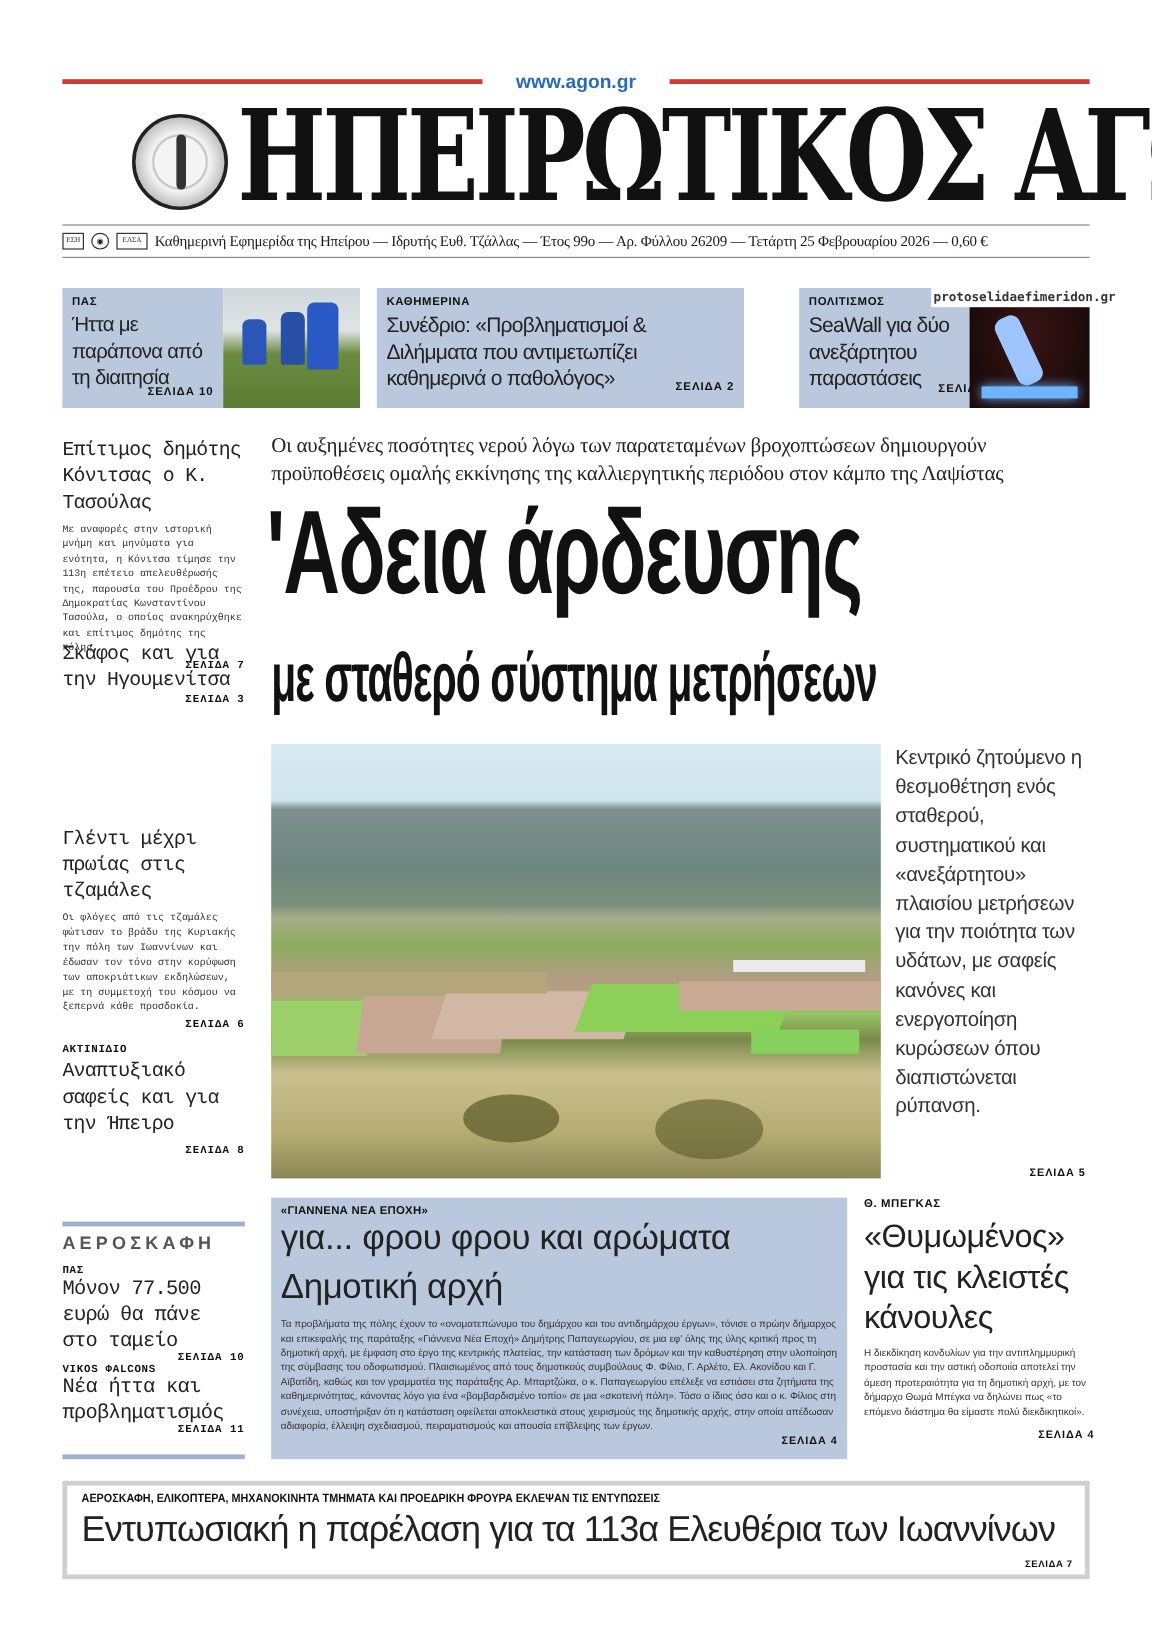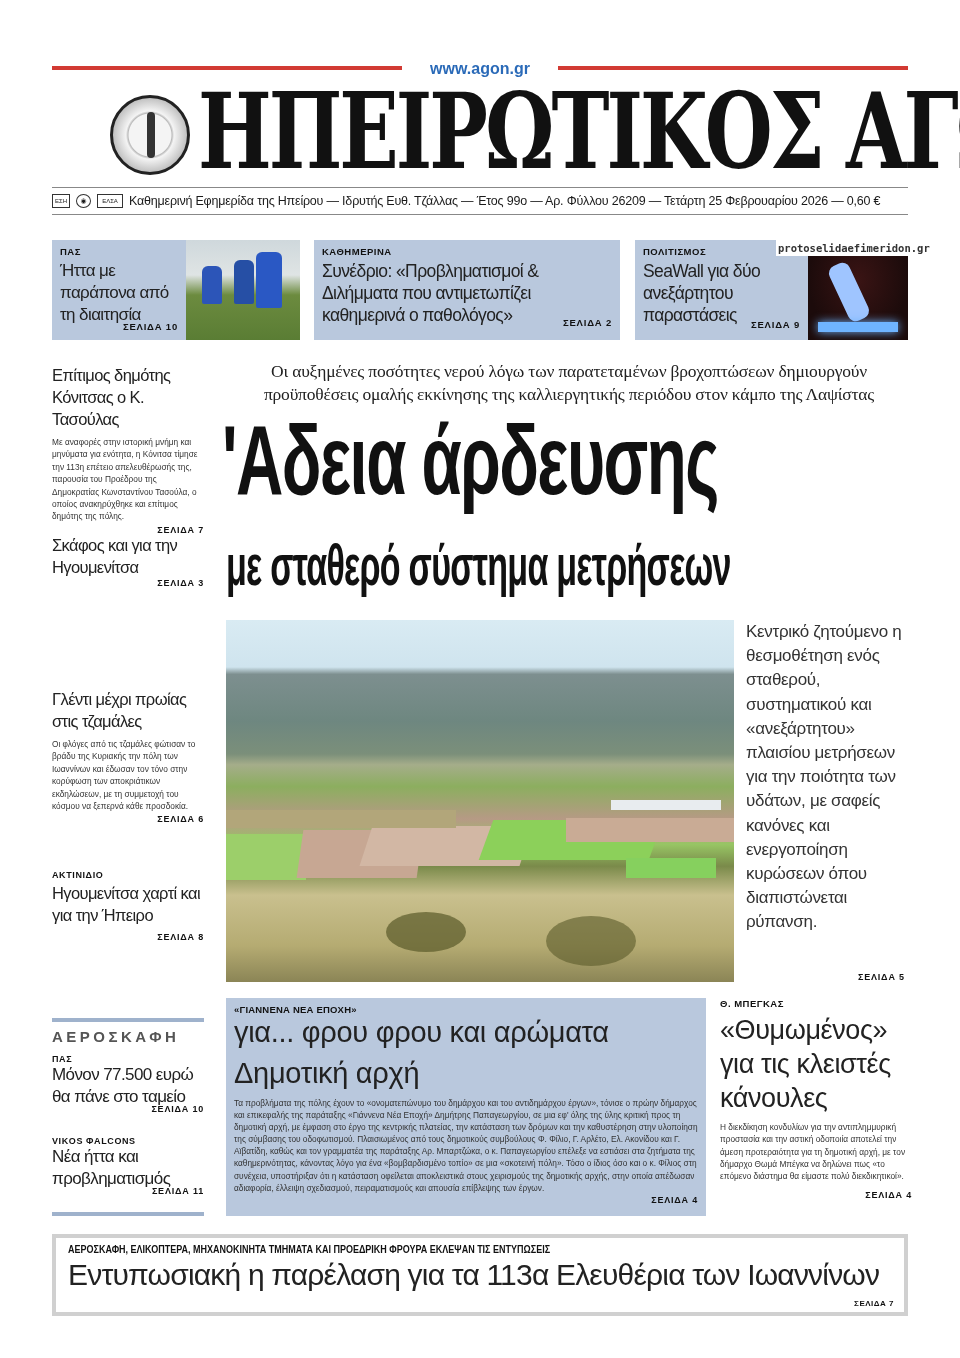--- a/index.html
+++ b/index.html
@@ -10,21 +10,21 @@
   .topline { position: absolute; top: 66px; height: 4px; background: #d23a33; }
   .url { position: absolute; top: 60px; left: 0; width: 960px; text-align: center;
          font-family: "Liberation Sans", sans-serif; font-weight: bold; font-size: 16px; color: #2a6ab8; }
   .seal { position: absolute; left: 110px; top: 95px; width: 80px; height: 80px; border-radius: 50%;
           border: 3px solid #222; background: radial-gradient(circle, #f4f4f4 40%, #bbb 42%, #f4f4f4 46%, #999 90%); }
   .seal::after { content: ""; position: absolute; left: 34px; top: 14px; width: 8px; height: 46px; background: #333; border-radius: 4px; }
   .title { position: absolute; left: 198px; top: 82px; width: 654px; height: 100px;
            font-family: "DejaVu Serif", serif; font-weight: bold; font-size: 78px; letter-spacing: -3px;
            transform: scaleY(1.35); transform-origin: top left; line-height: 74px; color: #111; white-space: nowrap; }
   .rule { position: absolute; left: 52px; width: 856px; height: 1px; background: #888; }
-  .infobar { position: absolute; left: 52px; top: 190px; width: 856px; height: 22px; display: flex; align-items: center; gap: 6px; font-size: 12.5px; }
+  .infobar { position: absolute; left: 52px; top: 190px; width: 856px; height: 22px; display: flex; align-items: center; gap: 6px; font-size: 12.5px; font-family: Liberation Serif, serif; }
   .mini-logo { width: 18px; height: 14px; border: 1px solid #333; font-size: 7px; text-align: center; line-height: 12px; }
   .mini-logo.round { border-radius: 50%; width: 15px; }
   .info-text { letter-spacing: -0.2px; }
 
   
   .teaser { position: absolute; top: 240px; height: 100px; background: #b9c8dd; padding: 6px 8px; }
   .kicker { font-weight: bold; font-size: 9.5px; letter-spacing: 0.5px; color: #111; }
   .teaser-title { font-size: 17.5px; line-height: 22px; letter-spacing: -0.6px; color: #222; margin-top: 3px; }
   .page-ref { position: absolute; right: 8px; font-weight: bold; font-size: 9.5px; letter-spacing: 0.8px; color: #111; }
   .photo { position: absolute; }
@@ -32,30 +32,30 @@
      background: linear-gradient(180deg, #cfd8dc 0%, #dfe4e4 35%, #6c8b3f 55%, #5a7d34 100%); overflow: hidden; }
   .player { position: absolute; background: #2c55b8; border-radius: 6px 6px 2px 2px; }
   .photo-theatre { left: 808px; top: 240px; width: 100px; height: 100px;
      background: radial-gradient(ellipse at 50% 40%, #3a1414 0%, #1c0b0b 70%); overflow: hidden; }
   .photo-theatre .stage { position: absolute; left: 10px; bottom: 8px; width: 80px; height: 10px; background: #6fb4ff; box-shadow: 0 0 10px #6fb4ff; }
   .photo-theatre .actor { position: absolute; left: 30px; top: 22px; width: 22px; height: 60px; background: #9fc5ff; transform: rotate(-25deg); border-radius: 8px; }
   .watermark { position: absolute; left: 776px; top: 240px; width: 150px; height: 16px; background: #fff;
      font-family: "DejaVu Sans Mono", monospace; font-weight: bold; font-size: 10.5px; color: #333; padding-left: 2px; line-height: 16px; }
 
   
-  .lcol-item { position: absolute; left: 52px; width: 152px; }
+  .lcol-item { position: absolute; left: 52px; width: 152px; font-family: Liberation Mono, monospace; }
   .lc-title { font-size: 16.5px; line-height: 22px; letter-spacing: -0.6px; color: #222; }
   .lc-body { font-size: 8.3px; line-height: 12.4px; color: #333; margin-top: 6px; }
   .lc-page { text-align: right; font-weight: bold; font-size: 9px; letter-spacing: 0.8px; margin-top: 2px; color: #111; }
   .lc-kicker { font-weight: bold; font-size: 9px; letter-spacing: 0.6px; color: #111; }
   .sports-bar { position: absolute; left: 52px; width: 152px; height: 4px; background: #9fb2cc; }
   .sports-head { position: absolute; left: 52px; top: 1028px; font-weight: bold; font-size: 15px; letter-spacing: 3.5px; color: #555; }
 
   
-  .deck { position: absolute; left: 226px; top: 360px; width: 686px; font-family: "Liberation Serif", serif; font-size: 17.5px; line-height: 23px; color: #222; letter-spacing: -0.2px; text-align: center; }
+  .deck { position: absolute; left: 226px; top: 360px; width: 686px; font-family: "Liberation Serif", serif; font-size: 17.5px; line-height: 23px; color: #222; letter-spacing: -0.2px; }
   .headline1 { position: absolute; left: 222px; top: 410px; width: 690px; font-family: "Liberation Sans", sans-serif; font-weight: bold;
      font-size: 84px; line-height: 84px; letter-spacing: -2px; transform: scaleX(0.78) scaleY(1.18); transform-origin: left top; white-space: nowrap; color: #111; }
   .headline2 { position: absolute; left: 226px; top: 532px; font-family: "Liberation Sans", sans-serif; font-weight: bold;
      font-size: 46px; line-height: 52px; letter-spacing: -1px; transform: scaleX(0.74) scaleY(1.25); transform-origin: left top; white-space: nowrap; color: #111; }
   .main-photo { position: absolute; left: 226px; top: 620px; width: 508px; height: 362px; overflow: hidden;
      background: linear-gradient(180deg, #d9ebf3 0%, #cfe4ee 13%, #7d8f8f 15%, #6e8780 28%, #7b8f7a 37%, #a5ad8a 40%, #8cae5f 46%, #b69a85 55%, #97c564 62%, #7a8a4a 68%, #c9c08e 76%, #b5ab72 90%, #8b8556 100%); }
   .field { position: absolute; }
   .sidebar-text { position: absolute; left: 746px; top: 620px; width: 164px; font-size: 17px; line-height: 24.2px; letter-spacing: -0.3px; color: #333; }
   .main-page { position: absolute; left: 858px; top: 972px; font-weight: bold; font-size: 9px; letter-spacing: 0.8px; color: #111; }
 
@@ -105,21 +105,21 @@
   <div class="player" style="left:48px;top:20px;width:20px;height:44px;background:#264fa5;"></div>
   <div class="player" style="left:70px;top:12px;width:26px;height:56px;background:#2a58c4;"></div>
 </div>
 
 <div class="teaser" style="left:314px;width:306px;">
   <div class="kicker">ΚΑΘΗΜΕΡΙΝΑ</div>
   <div class="teaser-title">Συνέδριο: «Προβληματισμοί &amp; Διλήμματα που αντιμετωπίζει καθημερινά ο παθολόγος»</div>
   <div class="page-ref" style="bottom:12px;">ΣΕΛΙΔΑ 2</div>
 </div>
 
-<div class="teaser" style="left:635px;width:173px;">
+<div class="teaser" style="left:666px;width:173px;">
   <div class="kicker">ΠΟΛΙΤΙΣΜΟΣ</div>
   <div class="teaser-title">SeaWall για δύο ανεξάρτητου παραστάσεις</div>
   <div class="page-ref" style="bottom:10px;">ΣΕΛΙΔΑ 9</div>
 </div>
 <div class="photo photo-theatre">
   <div class="actor"></div>
   <div class="stage"></div>
 </div>
 <div class="watermark">protoselidaefimeridon.gr</div>
 
@@ -132,21 +132,21 @@
   <div class="lc-title">Σκάφος και για την Ηγουμενίτσα</div>
   <div class="lc-page" style="margin-top:0;">ΣΕΛΙΔΑ 3</div>
 </div>
 <div class="lcol-item" style="top:688px;">
   <div class="lc-title">Γλέντι μέχρι πρωίας στις τζαμάλες</div>
   <div class="lc-body">Οι φλόγες από τις τζαμάλες φώτισαν το βράδυ της Κυριακής την πόλη των Ιωαννίνων και έδωσαν τον τόνο στην κορύφωση των αποκριάτικων εκδηλώσεων, με τη συμμετοχή του κόσμου να ξεπερνά κάθε προσδοκία.</div>
   <div class="lc-page">ΣΕΛΙΔΑ 6</div>
 </div>
 <div class="lcol-item" style="top:826px;margin-top:44px;">
   <div class="lc-kicker">ΑΚΤΙΝΙΔΙΟ</div>
-  <div class="lc-title" style="margin-top:2px;">Ηγουμενίτσα χαρτί και για την Ήπειρο</div>
+  <div class="lc-title" style="margin-top:2px;">Αναπτυξιακό σαφείς και για την Ήπειρο</div>
   <div class="lc-page" style="margin-top:6px;">ΣΕΛΙΔΑ 8</div>
 </div>
 
 <div class="sports-bar" style="top:1018px;"></div>
 <div class="sports-head">ΑΕΡΟΣΚΑΦΗ</div>
 <div class="lcol-item" style="top:1054px;">
   <div class="lc-kicker">ΠΑΣ</div>
   <div class="lc-title" style="font-size:17px;line-height:22px;">Μόνον 77.500 ευρώ θα πάνε στο ταμείο</div>
   <div class="lc-page" style="margin-top:-4px;">ΣΕΛΙΔΑ 10</div>
 </div>

